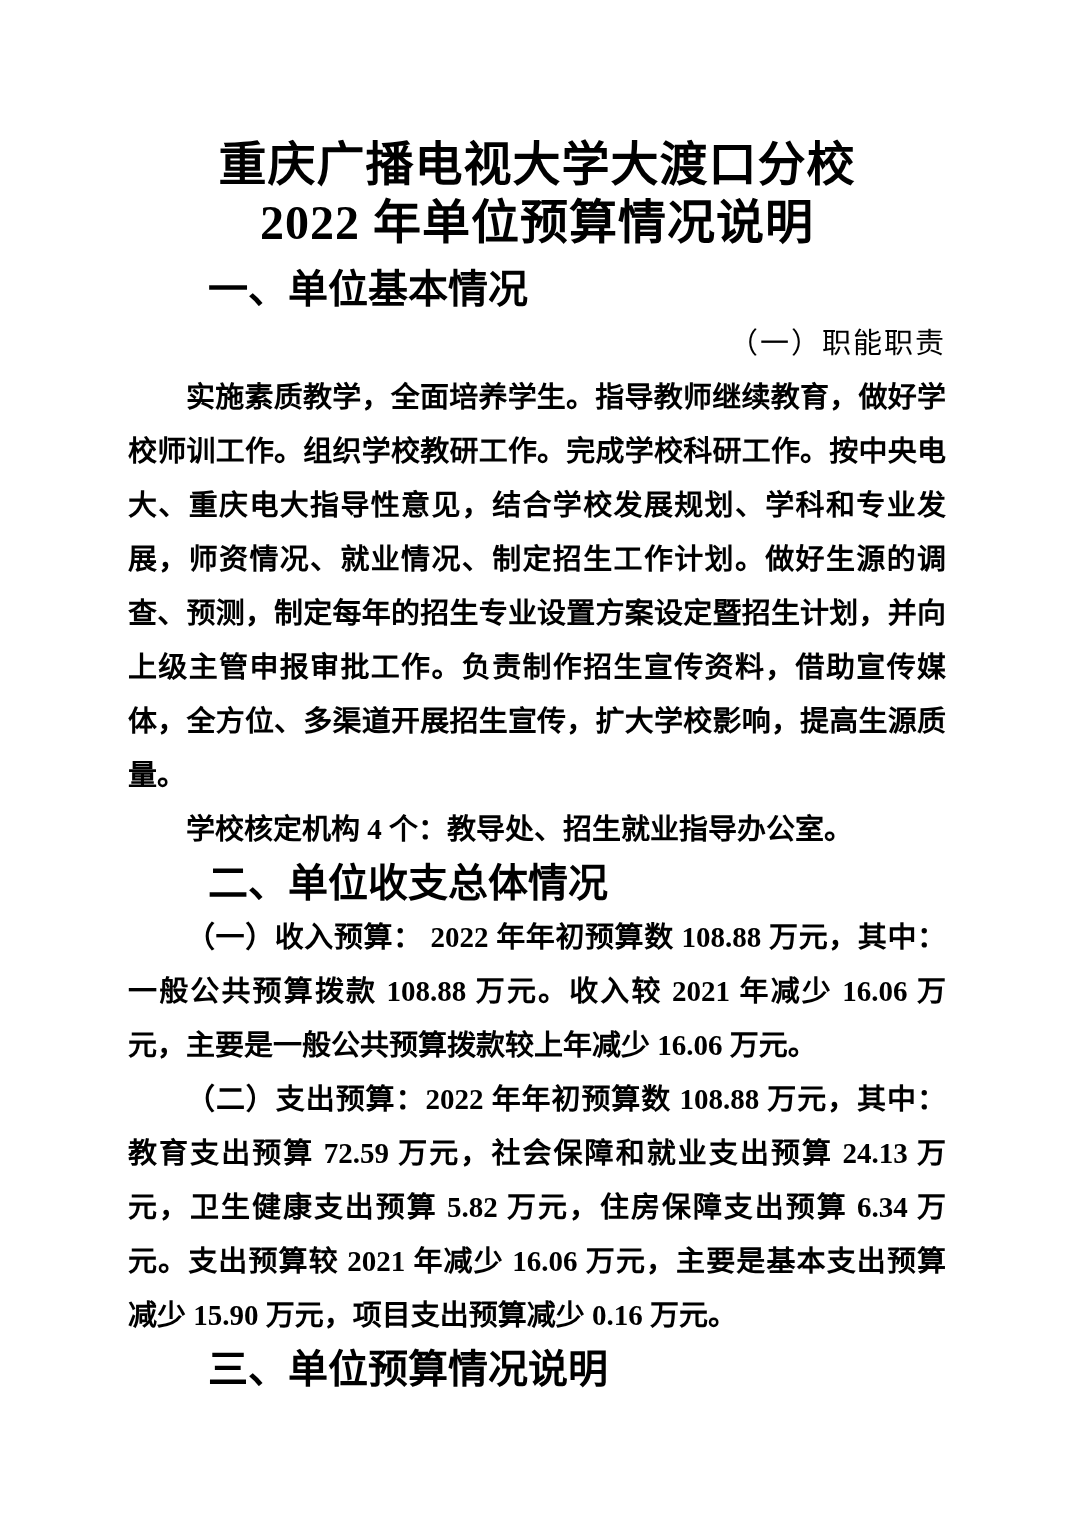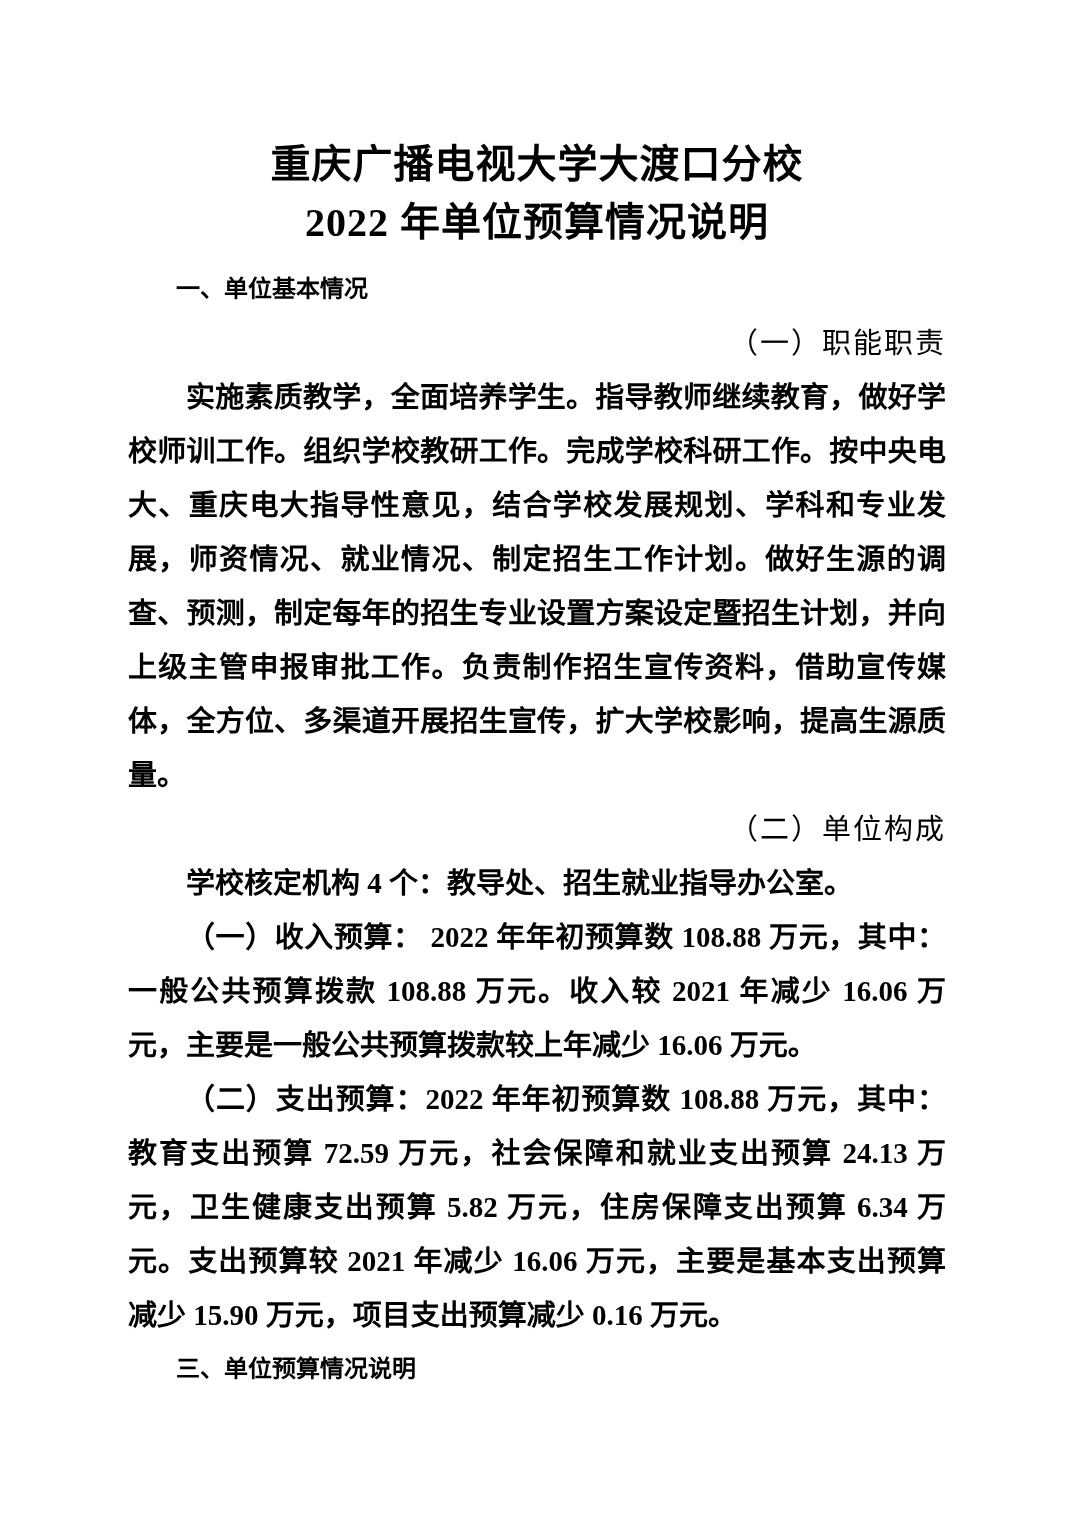--- a/index.html
+++ b/index.html
@@ -16,35 +16,35 @@
   .page {
     box-sizing: border-box;
     width: 1074px;
     height: 1520px;
     padding: 136px 128px 0 128px;
     background: #ffffff;
   }
   .doc-title {
     font-family: "Liberation Serif", "DejaVu Serif", serif;
     font-weight: 700;
-    font-size: 40px;
+    font-size: 48px;
     line-height: 58px;
     text-align: center;
     letter-spacing: 1px;
   }
   .content {
     margin-top: 10px;
     font-family: "Liberation Serif", "DejaVu Serif", serif;
     font-size: 29px;
     line-height: 54px;
   }
   .sec-heading {
     font-family: "Liberation Sans", "DejaVu Sans", sans-serif;
     font-weight: 700;
-    font-size: 24px;
+    font-size: 40px;
     line-height: 54px;
     text-indent: 2em;
     margin: 0;
     text-align: left;
   }
   .sub-heading {
     font-weight: 400;
     text-indent: 2em;
     letter-spacing: 2px;
     margin: 0;
@@ -69,24 +69,24 @@
   </div>
 
   <div class="content">
 
     <h2 class="sec-heading">一、单位基本情况</h2>
 
     <p class="sub-heading">（一）职能职责</p>
 
     <p class="para">实施素质教学，全面培养学生。指导教师继续教育，做好学校师训工作。组织学校教研工作。完成学校科研工作。按中央电大、重庆电大指导性意见，结合学校发展规划、学科和专业发展，师资情况、就业情况、制定招生工作计划。做好生源的调查、预测，制定每年的招生专业设置方案设定暨招生计划，并向上级主管申报审批工作。负责制作招生宣传资料，借助宣传媒体，全方位、多渠道开展招生宣传，扩大学校影响，提高生源质量。</p>
 
-    <p class="sub-heading">（二）单位构成</p>
 
     <p class="para">学校核定机构 4 个：教导处、招生就业指导办公室。</p>
 
+    <h2 class="sec-heading">二、单位收支总体情况</h2>
 
     <p class="para">（一）收入预算： 2022 年年初预算数 108.88 万元，其中：一般公共预算拨款 108.88 万元。收入较 2021 年减少 16.06 万元，主要是一般公共预算拨款较上年减少 16.06 万元。</p>
 
     <p class="para">（二）支出预算：2022 年年初预算数 108.88 万元，其中：教育支出预算 72.59 万元，社会保障和就业支出预算 24.13 万元，卫生健康支出预算 5.82 万元，住房保障支出预算 6.34 万元。支出预算较 2021 年减少 16.06 万元，主要是基本支出预算减少 15.90 万元，项目支出预算减少 0.16 万元。</p>
 
     <h2 class="sec-heading">三、单位预算情况说明</h2>
 
   </div>
 </div>
 

